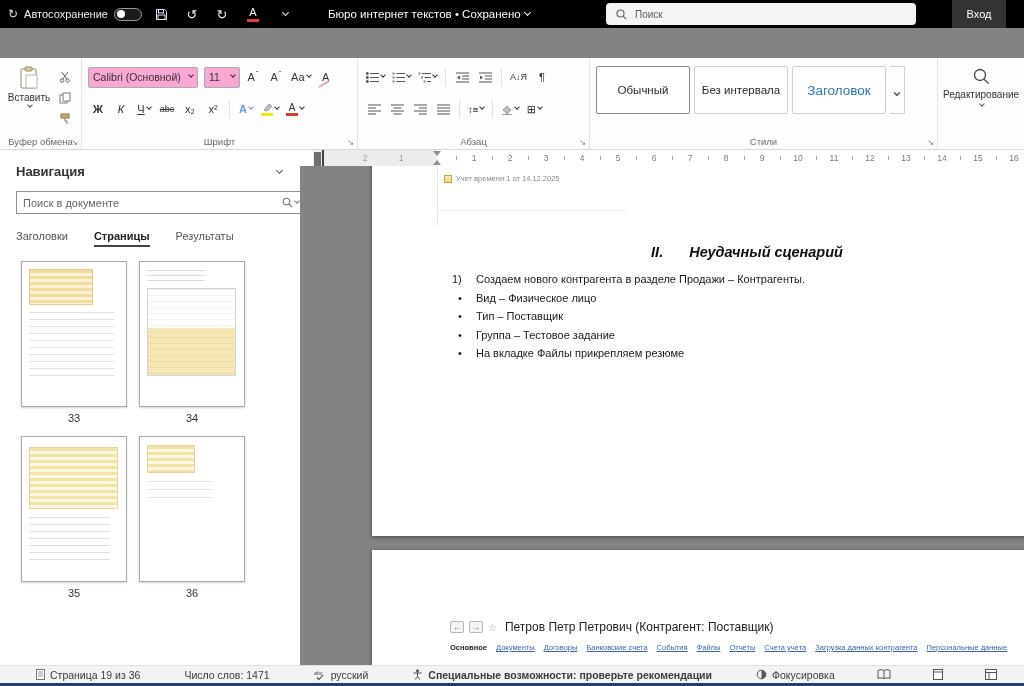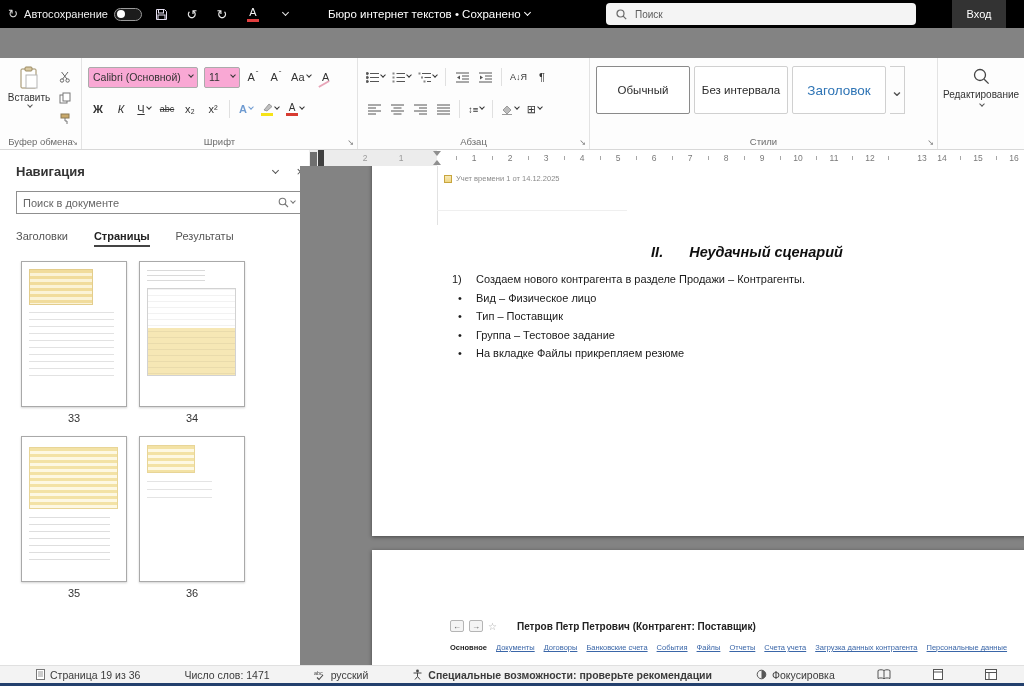--- a/index.html
+++ b/index.html
@@ -79,21 +79,21 @@
           font-size:8px;color:#555;display:flex;align-items:center;justify-content:center;}
   .ruler-white{position:absolute;left:137px;top:0;right:0;bottom:0;background:#fff;
         background-image:linear-gradient(to right,#a7a7a7 0 1px,transparent 1px);
         background-size:36px 4px;background-position:19px 6px;background-repeat:repeat-x;}
   .rnum{position:absolute;top:2.5px;transform:translateX(-50%);font-size:8.5px;color:#7a7a7a;background:#fff;padding:0 2px;line-height:10px;}
   .rnum.gray{background:transparent;color:#9a9a9a;}
   .ind-t{position:absolute;left:-4px;top:1px;width:0;height:0;border-left:4px solid transparent;border-right:4px solid transparent;border-top:5px solid #8f8f8f;}
   .ind-b{position:absolute;left:-4px;bottom:1px;width:0;height:0;border-left:4px solid transparent;border-right:4px solid transparent;border-bottom:5px solid #8f8f8f;}
 
   
-  .navpane{position:absolute;left:0;top:150px;width:324px;bottom:21px;background:#fff;border-right:6px solid #404040;}
+  .navpane{position:absolute;left:0;top:150px;width:324px;bottom:21px;background:#fff;border-right:2px solid #404040;}
   .np-head{display:flex;align-items:center;padding:14px 14px 0 16px;}
   .np-title{font-size:13px;font-weight:bold;color:#333;flex:1;}
   .np-ico{color:#555;font-size:13px;margin-left:18px;}
   .np-search{margin:12px 16px 0;height:23px;border:1px solid #8f8f8f;background:#fff;display:flex;align-items:center;
              padding:0 6px;font-size:11px;color:#666;}
   .np-search .ph{flex:1;}
   .np-tabs{display:flex;gap:26px;margin:16px 0 0 16px;font-size:11px;color:#555;}
   .ntab{padding-bottom:5px;position:relative;}
   .ntab.active{color:#222;font-weight:bold;}
   .ntab.active::after{content:"";position:absolute;left:0;right:0;bottom:0;height:2.5px;background:#444;}
@@ -135,21 +135,21 @@
   .list{position:absolute;left:80px;top:112px;font-size:11px;color:#1a1a1a;line-height:18.5px;}
   .inum{display:inline-block;width:16px;}
   .itxt{margin-left:8px;}
   .bullet-line{display:flex;}
   .blt{margin-left:6px;width:10px;}
   .btxt{margin-left:8px;}
   .rec-row{position:absolute;left:78px;top:70px;display:flex;align-items:center;gap:5px;}
   .navbtn{width:14px;height:12px;border:1px solid #b5b5b5;background:#f4f4f4;color:#555;font-size:8px;
           display:flex;align-items:center;justify-content:center;border-radius:2px;}
   .star{color:#a8a8a8;font-size:10px;}
-  .rec-title{font-size:10px;color:#222;font-weight:700;margin-left:15px;}
+  .rec-title{font-size:12px;color:#222;font-weight:400;margin-left:3px;}
   .rec-tabs{position:absolute;left:78px;top:93px;display:flex;gap:9px;font-size:7.5px;white-space:nowrap;}
   .otab{color:#3a66a8;text-decoration:underline;}
   .otab.active{color:#222;font-weight:bold;text-decoration:none;}
 
   
   .statusbar{position:absolute;left:0;right:0;bottom:3px;height:18px;background:#f3f3f3;border-top:1px solid #e0e0e0;
              display:flex;align-items:center;gap:16px;padding:0 8px;font-size:10.5px;color:#3b3b3b;}
   .sb-item{display:flex;align-items:center;gap:5px;white-space:nowrap;padding-left:28px;}
   .sb-right{margin-left:auto;display:flex;align-items:center;gap:14px;}
   .acc-text{font-weight:600;}
@@ -470,21 +470,21 @@
         <span class="rnum" style="left: 109px;">3</span>
         <span class="rnum" style="left: 145px;">4</span>
         <span class="rnum" style="left: 181px;">5</span>
         <span class="rnum" style="left: 217px;">6</span>
         <span class="rnum" style="left: 253px;">7</span>
         <span class="rnum" style="left: 289px;">8</span>
         <span class="rnum" style="left: 325px;">9</span>
         <span class="rnum" style="left: 361px;">10</span>
         <span class="rnum" style="left: 397px;">11</span>
         <span class="rnum" style="left: 433px;">12</span>
-        <span class="rnum" style="left: 485px;">13</span>
+        <span class="rnum" style="left: 469px;">13</span>
         <span class="rnum" style="left: 505px;">14</span>
         <span class="rnum" style="left: 541px;">15</span>
         <span class="rnum" style="left: 577px;">16</span>
       </div>
   </div>
 
   <div class="navpane">
     <div class="np-head">
       <span class="np-title">Навигация</span>
       <span class="np-ico"><span class="cv" style="color:#555;"></span></span>

